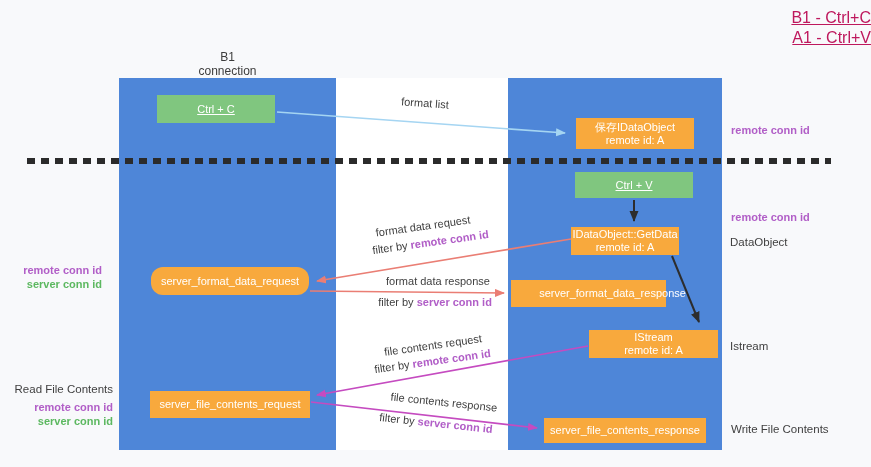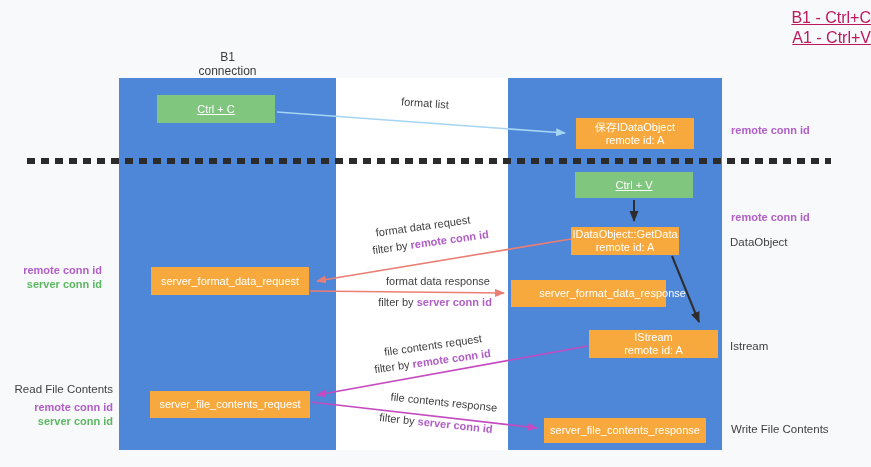--- a/index.html
+++ b/index.html
@@ -76,21 +76,21 @@
 
   <div class="box green" style="left:575px; top:172px; width:118px; height:26px;text-align:right;">
     <span>Ctrl + V</span>
   </div>
 
   <div class="box orange" style="left:571px; top:227px; width:108px; height:28px;">
     <span>IDataObject::GetData</span>
     <span>remote id: A</span>
   </div>
 
-  <div class="box orange" style="left:151px; top:267px; width:158px; height:28px;">
+  <div class="box orange" style="left:151px; top:267px; width:158px; height:28px;border-radius:12px;">
     <span>server_format_data_request</span>
   </div>
 
   <div class="box orange" style="left:511px; top:280px; width:155px; height:27px;padding-left:48px;">
     <span>server_format_data_response</span>
   </div>
 
   <div class="box orange" style="left:589px; top:330px; width:129px; height:28px;">
     <span>IStream</span>
     <span>remote id: A</span>

